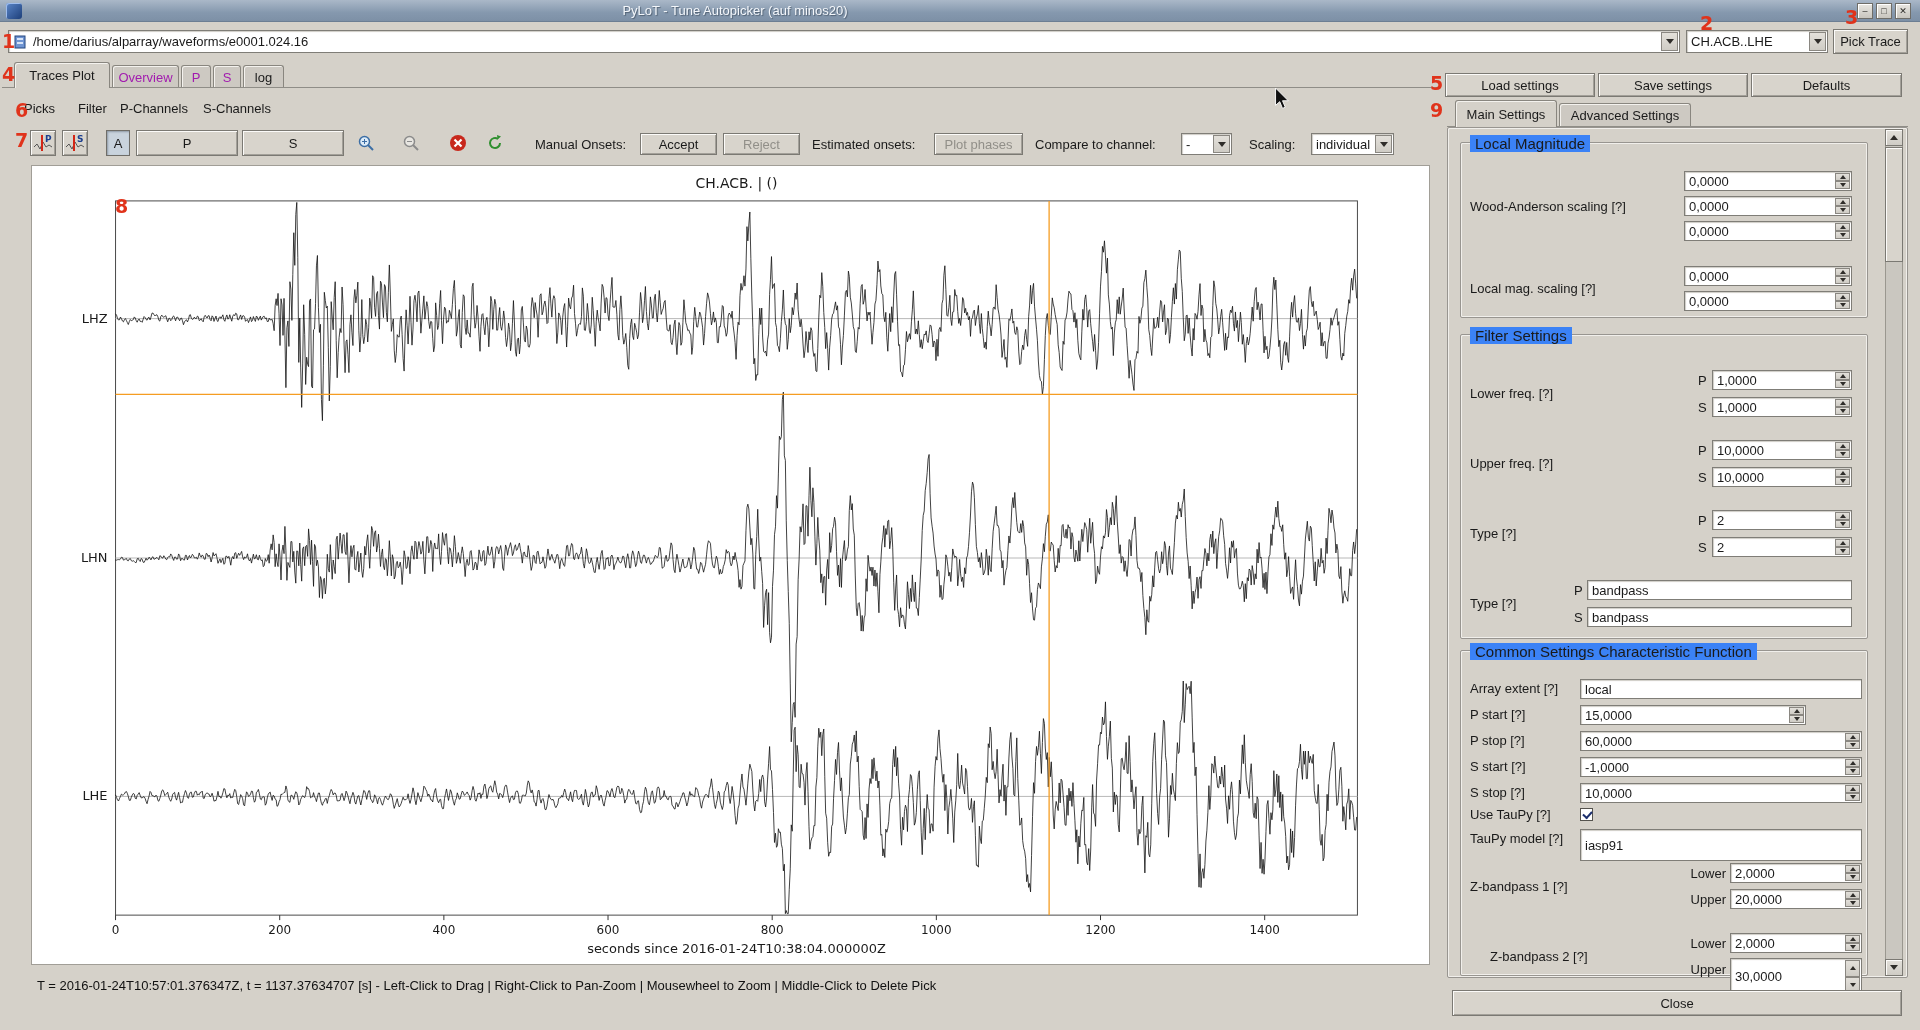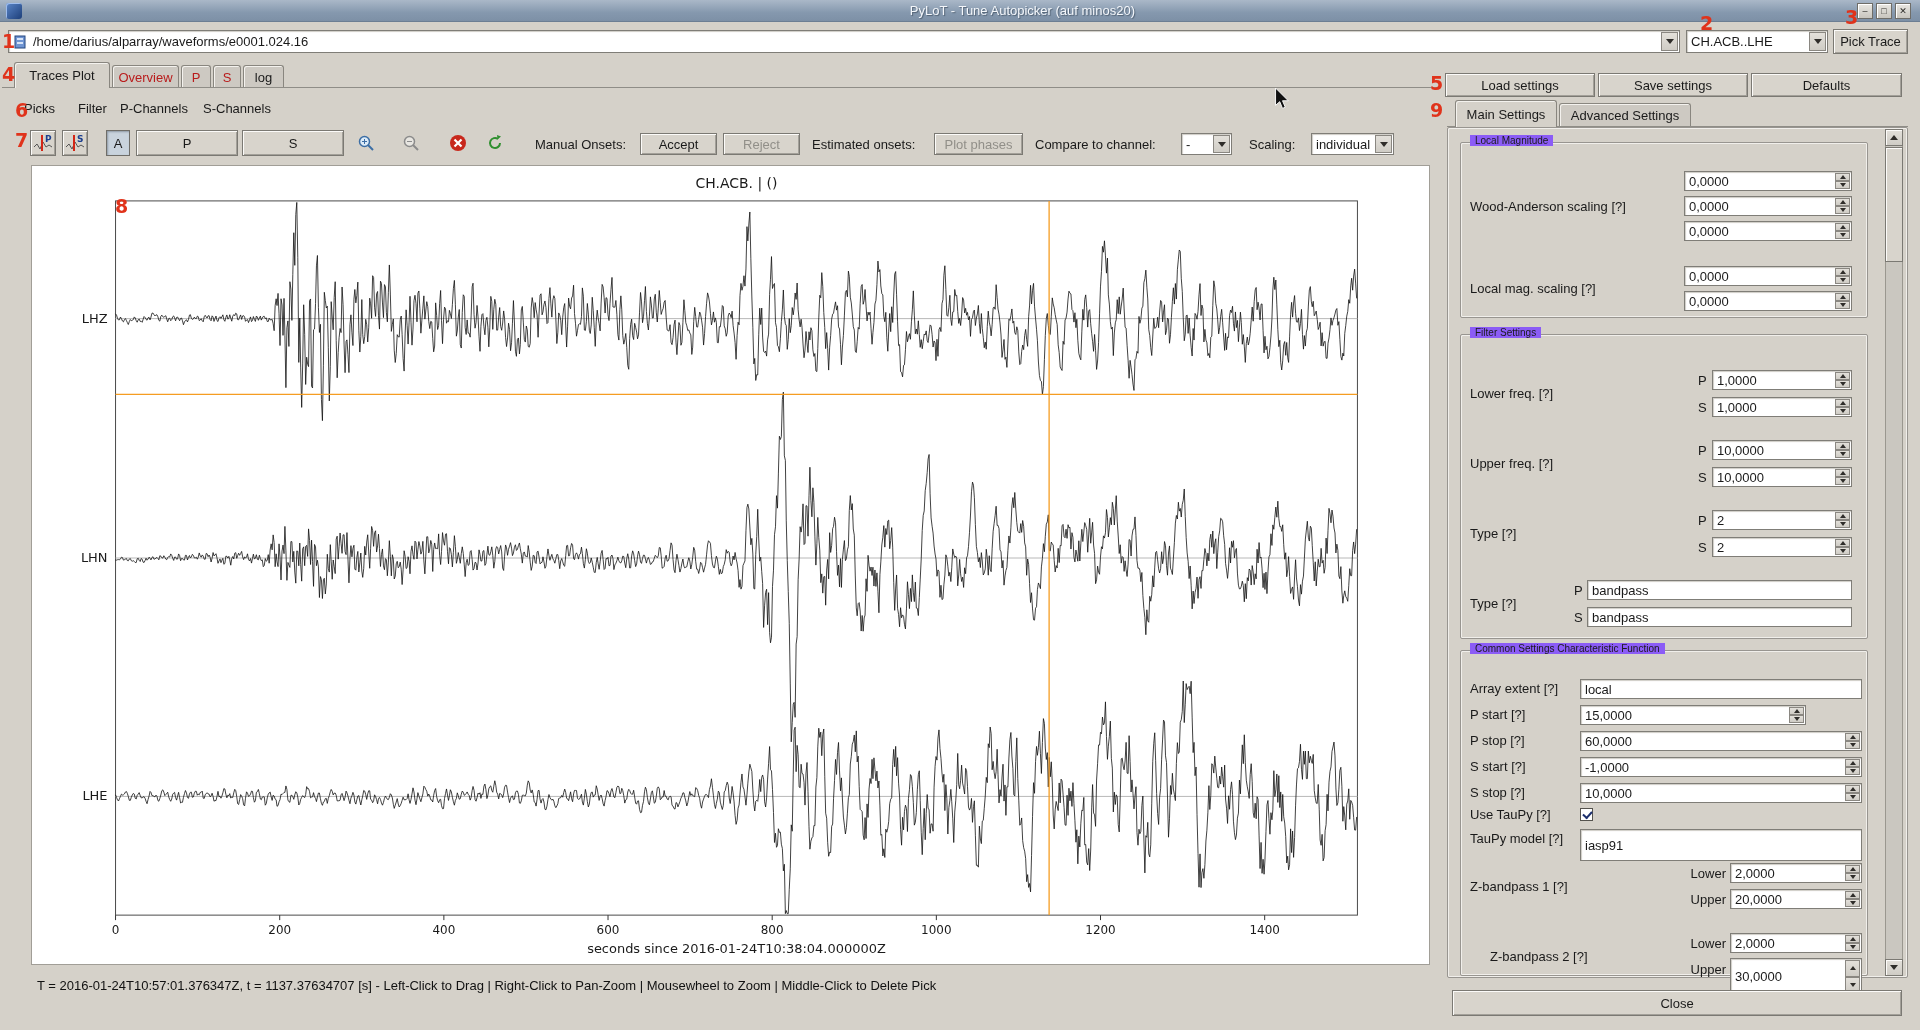--- a/index.html
+++ b/index.html
@@ -1,36 +1,36 @@
 <!DOCTYPE html>
 <html><head>
 <meta charset="utf-8">
 <style>
   *{box-sizing:border-box}
   html,body{margin:0;padding:0}
   body{width:1920px;height:1030px;position:relative;background:#d5d1c9;font-family:"Liberation Sans",sans-serif;font-size:13px;color:#1a1a1a;overflow:hidden}
   .abs{position:absolute}
   .titlebar{left:0;top:0;width:1920px;height:22px;background:linear-gradient(180deg,#aab8c8,#8598ae 60%,#7d90a6);border-bottom:1px solid #6c7e93}
-  .title-text{position:absolute;left:335px;top:3px;width:800px;text-align:right;font-size:13px;color:#f4f7fb;text-shadow:1px 1px 1px #506072}
+  .title-text{position:absolute;left:335px;top:3px;width:800px;text-align:center;font-size:13px;color:#f4f7fb;text-shadow:1px 1px 1px #506072}
   .app-icon{position:absolute;left:6px;top:3px;width:16px;height:16px;background:linear-gradient(135deg,#5b86c8,#1d3f7a);border-radius:3px;box-shadow:inset 1px 1px 0 #9ebcec}
   .win-btn{position:absolute;top:3px;width:16px;height:16px;background:linear-gradient(180deg,#e9e7e2,#c8c5be);border:1px solid #6f6d68;box-shadow:inset 1px 1px 0 #fff;font-size:9px;line-height:14px;text-align:center;color:#2e2c29}
   .btn{background:#d8d4cc;border:1px solid #7b7973;box-shadow:inset 1px 1px 0 #fcfbf9,inset -1px -1px 0 #a3a099;display:flex;align-items:center;justify-content:center;font-size:13px;white-space:nowrap}
   .btn.dis{color:#918f89}
   .sunk{background:#c9d3dd;border:1px solid #6f6d68;box-shadow:inset 1px 1px 2px #8f9aa6;display:flex;align-items:center;justify-content:center}
   .field{background:#fff;border:1px solid #7f7d77;box-shadow:inset 1px 1px 1px #cfccc6;display:flex;align-items:center;padding:0 4px;font-size:13px;white-space:nowrap;overflow:hidden}
   .cb{position:absolute;right:1px;top:1px;bottom:1px;width:17px;background:linear-gradient(180deg,#e3e0da,#cfccc5);border:1px solid #8a8781;display:flex;align-items:center;justify-content:center}
   .cb::after{content:"";border-left:4px solid transparent;border-right:4px solid transparent;border-top:5px solid #2f2d2a}
   .tab{background:#cdc9c2;border:1px solid #89867f;border-bottom:none;border-radius:3px 3px 0 0;box-shadow:inset 1px 1px 0 #f4f2ee;display:flex;align-items:center;justify-content:center;font-size:13px}
   .tab.active{background:#d5d1c9;z-index:3}
-  .tab.dis{color:#b91c1c}
+  .tab.dis{color:#a21caf}
   .tabline{background:#8f8d87;height:1px}
   .menu-item{position:absolute;font-size:13px;line-height:26px}
   .lbl{position:absolute;white-space:nowrap;font-size:13px}
   .group{position:absolute;border:1px solid #989590;border-radius:2px;box-shadow:inset 1px 1px 0 #f1efeb,inset -1px -1px 0 #f1efeb}
-  .legend{position:absolute;background:#8b5cf6;padding:0 5px;font-size:10px;white-space:nowrap}
+  .legend{position:absolute;background:#3b82f6;padding:0 5px;font-size:15px;white-space:nowrap}
   .spin{position:absolute;background:#fff;border:1px solid #7f7d77;box-shadow:inset 1px 1px 1px #cfccc6;display:flex;align-items:center;padding:0 18px 0 4px;font-size:13px;white-space:nowrap}
   .sb{position:absolute;right:1px;top:1px;bottom:1px;width:15px;display:flex;flex-direction:column}
   .sb i{flex:1;background:linear-gradient(180deg,#e3e0da,#cfccc5);border:1px solid #8a8781;display:flex;align-items:center;justify-content:center}
   .sb i.su::after{content:"";border-left:3px solid transparent;border-right:3px solid transparent;border-bottom:4px solid #2f2d2a}
   .sb i.sd::after{content:"";border-left:3px solid transparent;border-right:3px solid transparent;border-top:4px solid #2f2d2a}
   .checkbox{position:absolute;width:13px;height:13px;background:#fff;border:1px solid #55534e}
   .checkbox.checked::after{content:"";position:absolute;left:2px;top:2px;width:7px;height:4px;border-left:2px solid #1c2f6e;border-bottom:2px solid #1c2f6e;transform:rotate(-48deg)}
   .plotbox{position:absolute;left:31px;top:165px;width:1399px;height:800px;background:#fff;border:1px solid #a19e97}
   .status{position:absolute;left:37px;top:978px;font-size:13px;color:#111;white-space:nowrap}
   .ann{position:absolute;color:#e0331b;font-size:19px;font-weight:bold;font-family:"DejaVu Sans",sans-serif;z-index:50}

